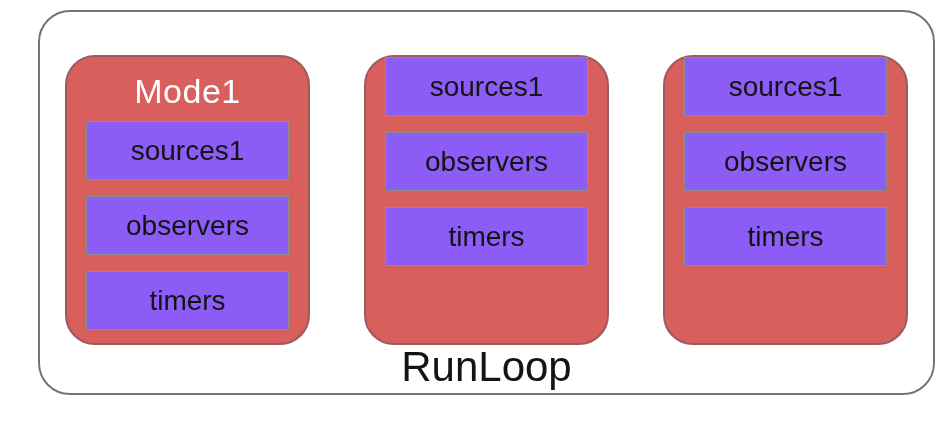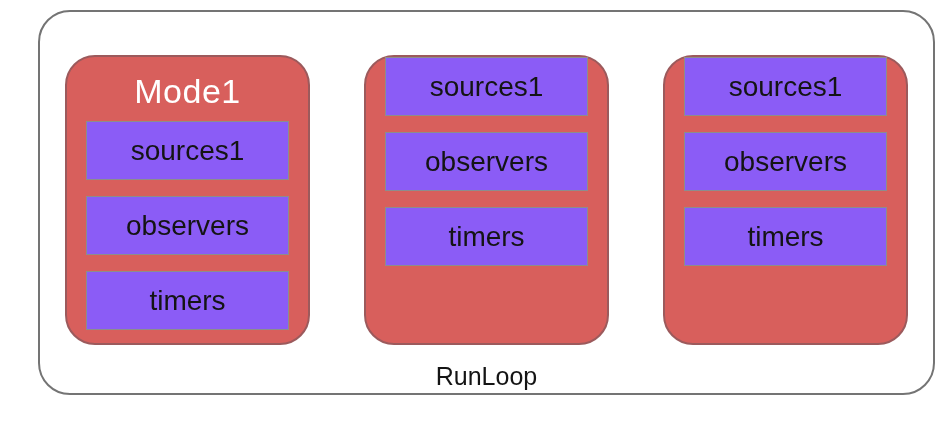--- a/index.html
+++ b/index.html
@@ -68,21 +68,21 @@
     justify-content: center;
     font-size: 28px;
     color: #141414;
   }
   .runloop-label {
     position: absolute;
     left: 0;
     right: 0;
     bottom: 2px;
     text-align: center;
-    font-size: 25px;
+    font-size: 42px;
     color: #141414;
   }
 </style>
 </head>
 <body>
 
 <div class="canvas">
   <div class="runloop">
 
     <div class="modes">

